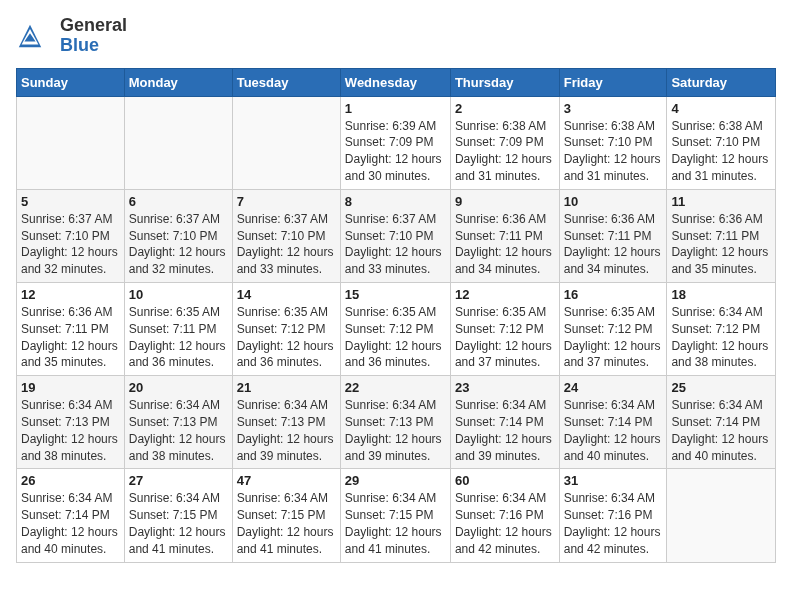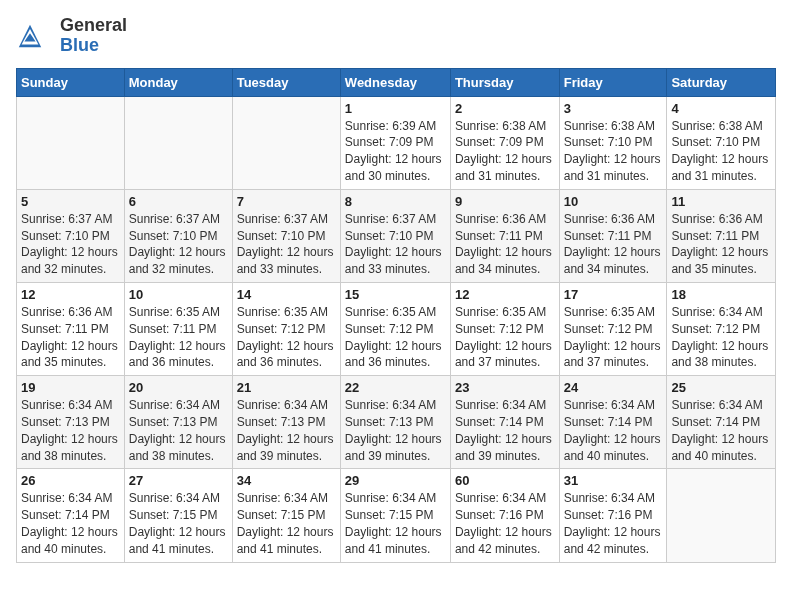--- a/index.html
+++ b/index.html
@@ -191,21 +191,21 @@
         </td>
         <td>
           <span class="day-num">15</span>
           <div class="day-info">Sunrise: 6:35 AM<br>Sunset: 7:12 PM<br>Daylight: 12 hours and 36 minutes.</div>
         </td>
         <td>
           <span class="day-num">12</span>
           <div class="day-info">Sunrise: 6:35 AM<br>Sunset: 7:12 PM<br>Daylight: 12 hours and 37 minutes.</div>
         </td>
         <td>
-          <span class="day-num">17</span>
+          <span class="day-num">16</span>
           <div class="day-info">Sunrise: 6:35 AM<br>Sunset: 7:12 PM<br>Daylight: 12 hours and 37 minutes.</div>
         </td>
         <td>
           <span class="day-num">18</span>
           <div class="day-info">Sunrise: 6:34 AM<br>Sunset: 7:12 PM<br>Daylight: 12 hours and 38 minutes.</div>
         </td>
       </tr>
       <tr>
         <td>
           <span class="day-num">19</span>
@@ -239,21 +239,21 @@
       <tr>
         <td>
           <span class="day-num">26</span>
           <div class="day-info">Sunrise: 6:34 AM<br>Sunset: 7:14 PM<br>Daylight: 12 hours and 40 minutes.</div>
         </td>
         <td>
           <span class="day-num">27</span>
           <div class="day-info">Sunrise: 6:34 AM<br>Sunset: 7:15 PM<br>Daylight: 12 hours and 41 minutes.</div>
         </td>
         <td>
-          <span class="day-num">34</span>
+          <span class="day-num">47</span>
           <div class="day-info">Sunrise: 6:34 AM<br>Sunset: 7:15 PM<br>Daylight: 12 hours and 41 minutes.</div>
         </td>
         <td>
           <span class="day-num">29</span>
           <div class="day-info">Sunrise: 6:34 AM<br>Sunset: 7:15 PM<br>Daylight: 12 hours and 41 minutes.</div>
         </td>
         <td>
           <span class="day-num">60</span>
           <div class="day-info">Sunrise: 6:34 AM<br>Sunset: 7:16 PM<br>Daylight: 12 hours and 42 minutes.</div>
         </td>

